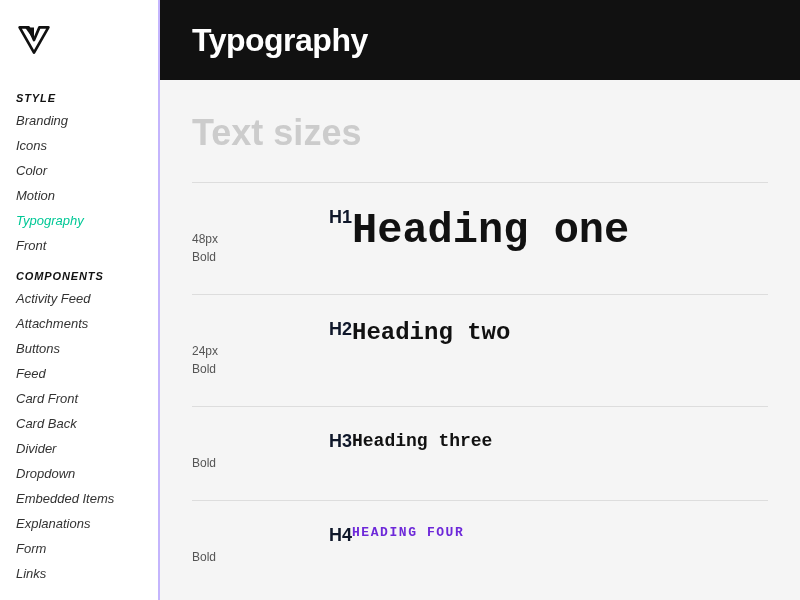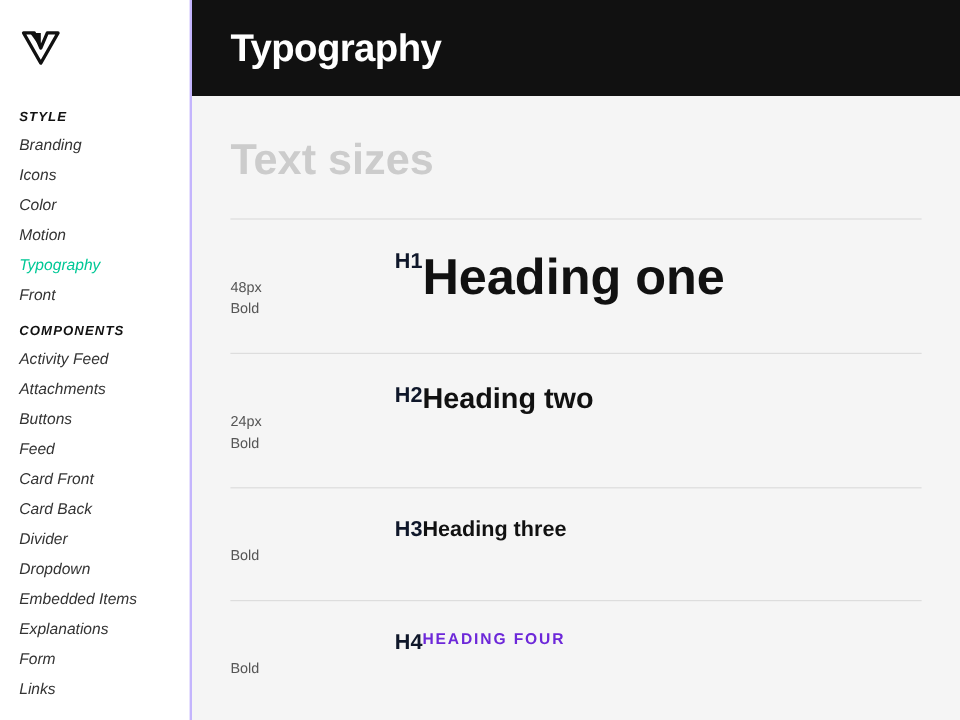--- a/index.html
+++ b/index.html
@@ -108,20 +108,21 @@
     .type-detail {
       font-size: 12px;
       color: #555;
       line-height: 1.5;
     }
 
     .type-preview {
       flex: 1;
       display: flex;
       align-items: flex-end;
+      font-family: Liberation Mono, monospace;
     }
 
     .h1-preview {
       font-size: 42px;
       font-weight: 800;
       color: #111;
     }
     .h2-preview {
       font-size: 24px;
       font-weight: 700;

